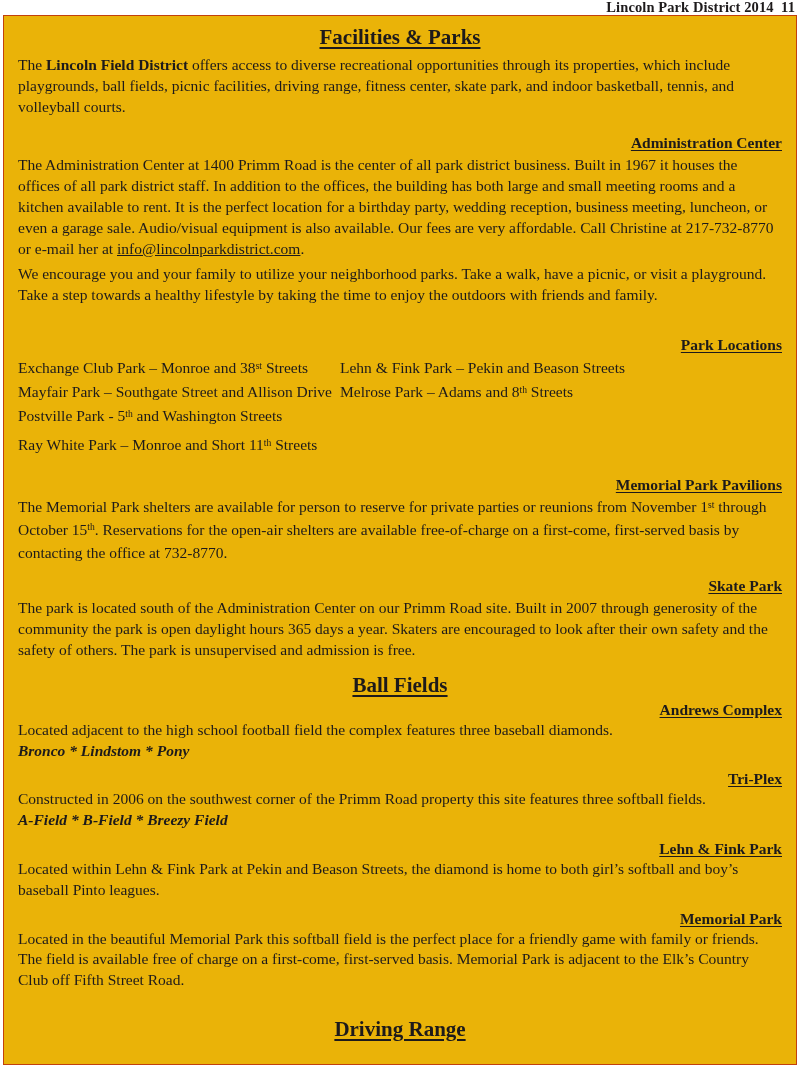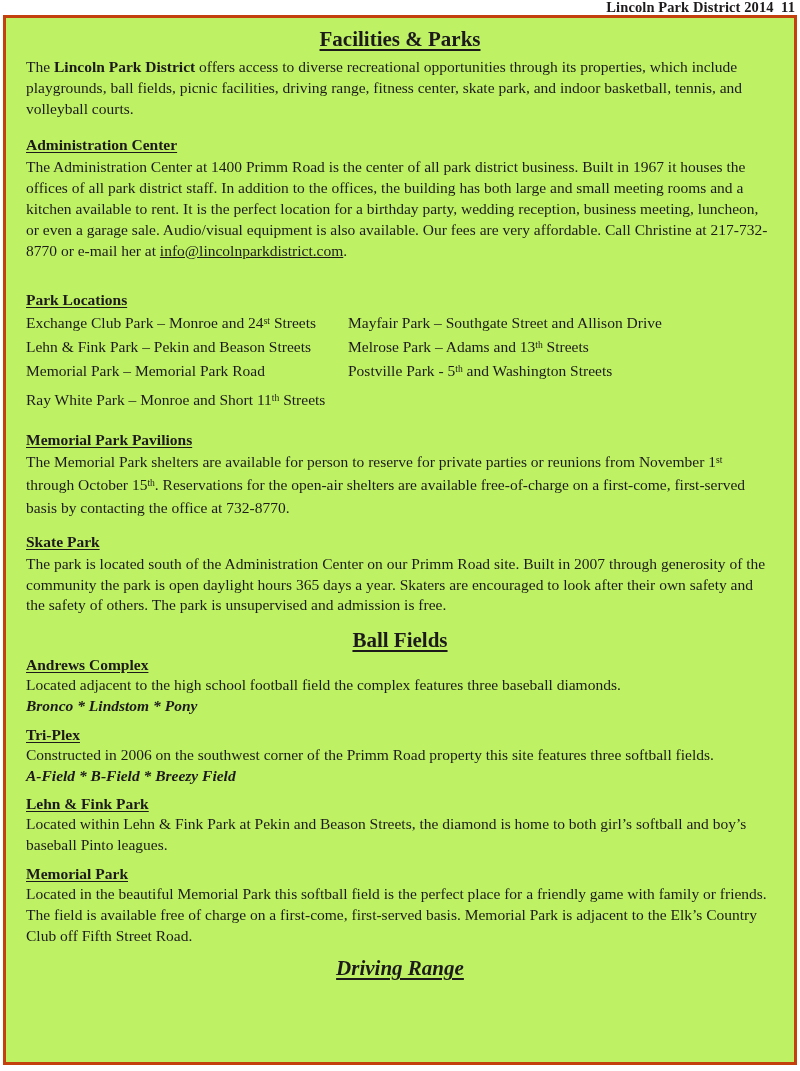--- a/index.html
+++ b/index.html
@@ -7,34 +7,34 @@
     width:800px;height:1071px;position:relative;background:#ffffff;
     font-family:"Liberation Serif", serif;color:#1d1a1b;
     -webkit-font-smoothing:antialiased;
   }
   .page-header{
     position:absolute;top:-1px;right:5px;height:32px;
     font-size:14.5px;font-weight:700;letter-spacing:.1px;white-space:pre;
   }
   .doc-frame{
     position:absolute;top:15px;left:3px;right:3px;bottom:6px;
-    border:3px solid #c2410c;box-sizing:border-box;
-    padding:0 20px;overflow:hidden;background:#bef264;
+    border:1px solid #c2410c;box-sizing:border-box;
+    padding:0 14px;overflow:hidden;background:#eab308;
   }
   .sec-title{
     text-align:center;font-size:21px;font-weight:700;margin:0;
   }
   .sec-title .ul{text-decoration:underline;text-underline-offset:3px;}
   .t-facilities{margin-top:9px;}
   .t-parks{margin-top:14px;}
   .t-ball{margin-top:12px;}
-  .t-range{margin-top:10px;font-style:italic;}
+  .t-range{margin-top:26px;}
   p{margin:0;font-size:15.5px;line-height:20.8px;}
   .sub-head{
-    font-size:15.5px;line-height:20px;font-weight:700;
+    font-size:15.5px;line-height:20px;font-weight:700;text-align:right;
   }
   .sub-head .ul{text-decoration:underline;text-underline-offset:2px;}
   .intro{margin-top:5px;}
   .h-admin{margin-top:16px;}
   .h-locations{margin-top:29px;}
   .h-pavilions{margin-top:17px;}
   .h-skate{margin-top:13px;}
   .h-ball-item{margin-top:8px;}
   .h-andrews{margin-top:2px;}
   .body-text{margin-top:2px;}
@@ -51,34 +51,34 @@
 </style>
 </head>
 <body>
 
 <div class="page-header">Lincoln Park District 2014  11</div>
 
 <div class="doc-frame">
 
   <h1 class="sec-title t-facilities"><span class="ul">Facilities &amp; Parks</span></h1>
 
-  <p class="intro"><span>The </span><span class="rt-b">Lincoln Park District</span><span> offers access to diverse recreational opportunities through its properties, which include playgrounds, ball fields, picnic facilities, driving range, fitness center, skate park, and indoor basketball, tennis, and volleyball courts.</span></p>
+  <p class="intro"><span>The </span><span class="rt-b">Lincoln Field District</span><span> offers access to diverse recreational opportunities through its properties, which include playgrounds, ball fields, picnic facilities, driving range, fitness center, skate park, and indoor basketball, tennis, and volleyball courts.</span></p>
 
   <div class="sub-head h-admin"><span class="ul">Administration Center</span></div>
   <p class="body-text"><span>The Administration Center at 1400 Primm Road is the center of all park district business. Built in 1967 it houses the offices of all park district staff. In addition to the offices, the building has both large and small meeting rooms and a kitchen available to rent. It is the perfect location for a birthday party, wedding reception, business meeting, luncheon, or even a garage sale. Audio/visual equipment is also available. Our fees are very affordable. Call Christine at 217-732-8770 or e-mail her at </span><span class="rt-u">info@lincolnparkdistrict.com</span><span>.</span></p>
 
 
+  <p class="intro">We encourage you and your family to utilize your neighborhood parks. Take a walk, have a picnic, or visit a playground. Take a step towards a healthy lifestyle by taking the time to enjoy the outdoors with friends and family.</p>
 
   <div class="sub-head h-locations"><span class="ul">Park Locations</span></div>
   <div class="loc-grid">
-    <div><span>Exchange Club Park – Monroe and 24</span><span class="rt-sup">st</span><span> Streets</span></div>
+    <div><span>Exchange Club Park – Monroe and 38</span><span class="rt-sup">st</span><span> Streets</span></div>
+    <div><span>Lehn &amp; Fink Park – Pekin and Beason Streets</span></div>
     <div><span>Mayfair Park – Southgate Street and Allison Drive</span></div>
-    <div><span>Lehn &amp; Fink Park – Pekin and Beason Streets</span></div>
-    <div><span>Melrose Park – Adams and 13</span><span class="rt-sup">th</span><span> Streets</span></div>
-    <div><span>Memorial Park – Memorial Park Road</span></div>
+    <div><span>Melrose Park – Adams and 8</span><span class="rt-sup">th</span><span> Streets</span></div>
     <div><span>Postville Park - 5</span><span class="rt-sup">th</span><span> and Washington Streets</span></div>
   </div>
   <p class="loc-extra"><span>Ray White Park – Monroe and Short 11</span><span class="rt-sup">th</span><span> Streets</span></p>
 
   <div class="sub-head h-pavilions"><span class="ul">Memorial Park Pavilions</span></div>
   <p class="body-text"><span>The Memorial Park shelters are available for person to reserve for private parties or reunions from November 1</span><span class="rt-sup">st</span><span> through October 15</span><span class="rt-sup">th</span><span>. Reservations for the open-air shelters are available free-of-charge on a first-come, first-served basis by contacting the office at 732-8770.</span></p>
 
   <div class="sub-head h-skate"><span class="ul">Skate Park</span></div>
   <p class="body-text">The park is located south of the Administration Center on our Primm Road site. Built in 2007 through generosity of the community the park is open daylight hours 365 days a year. Skaters are encouraged to look after their own safety and the safety of others. The park is unsupervised and admission is free.</p>
 

